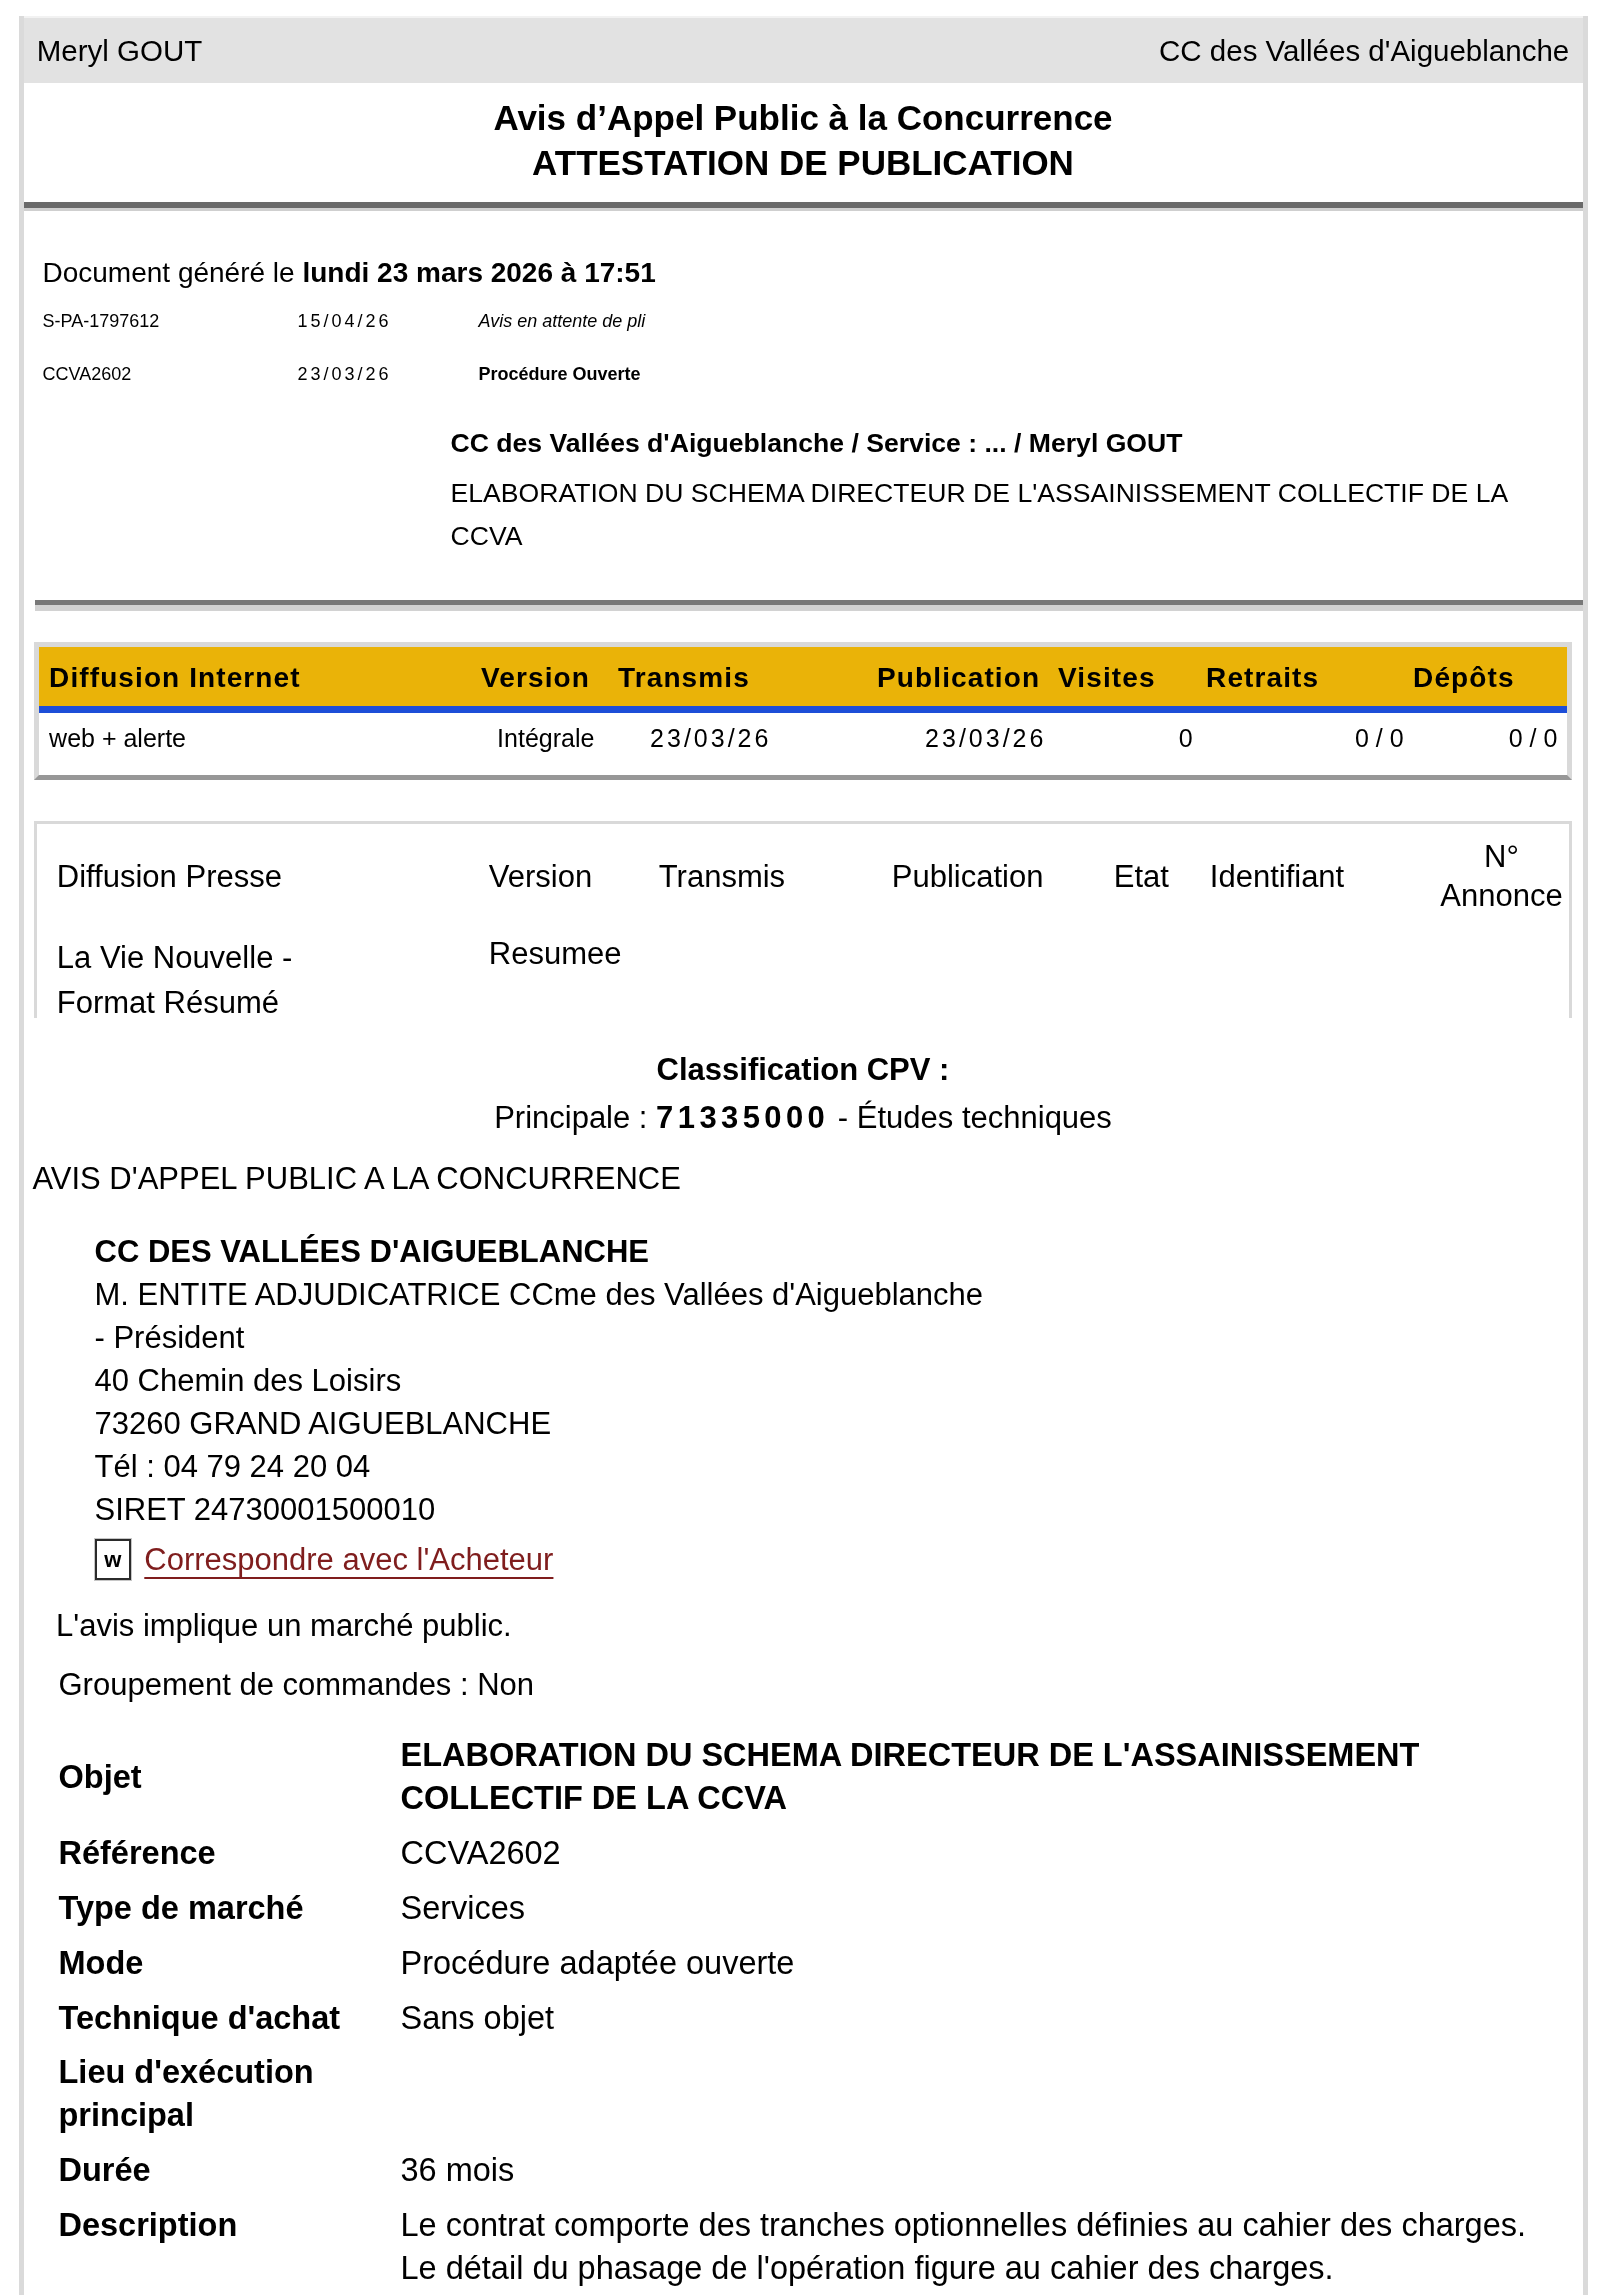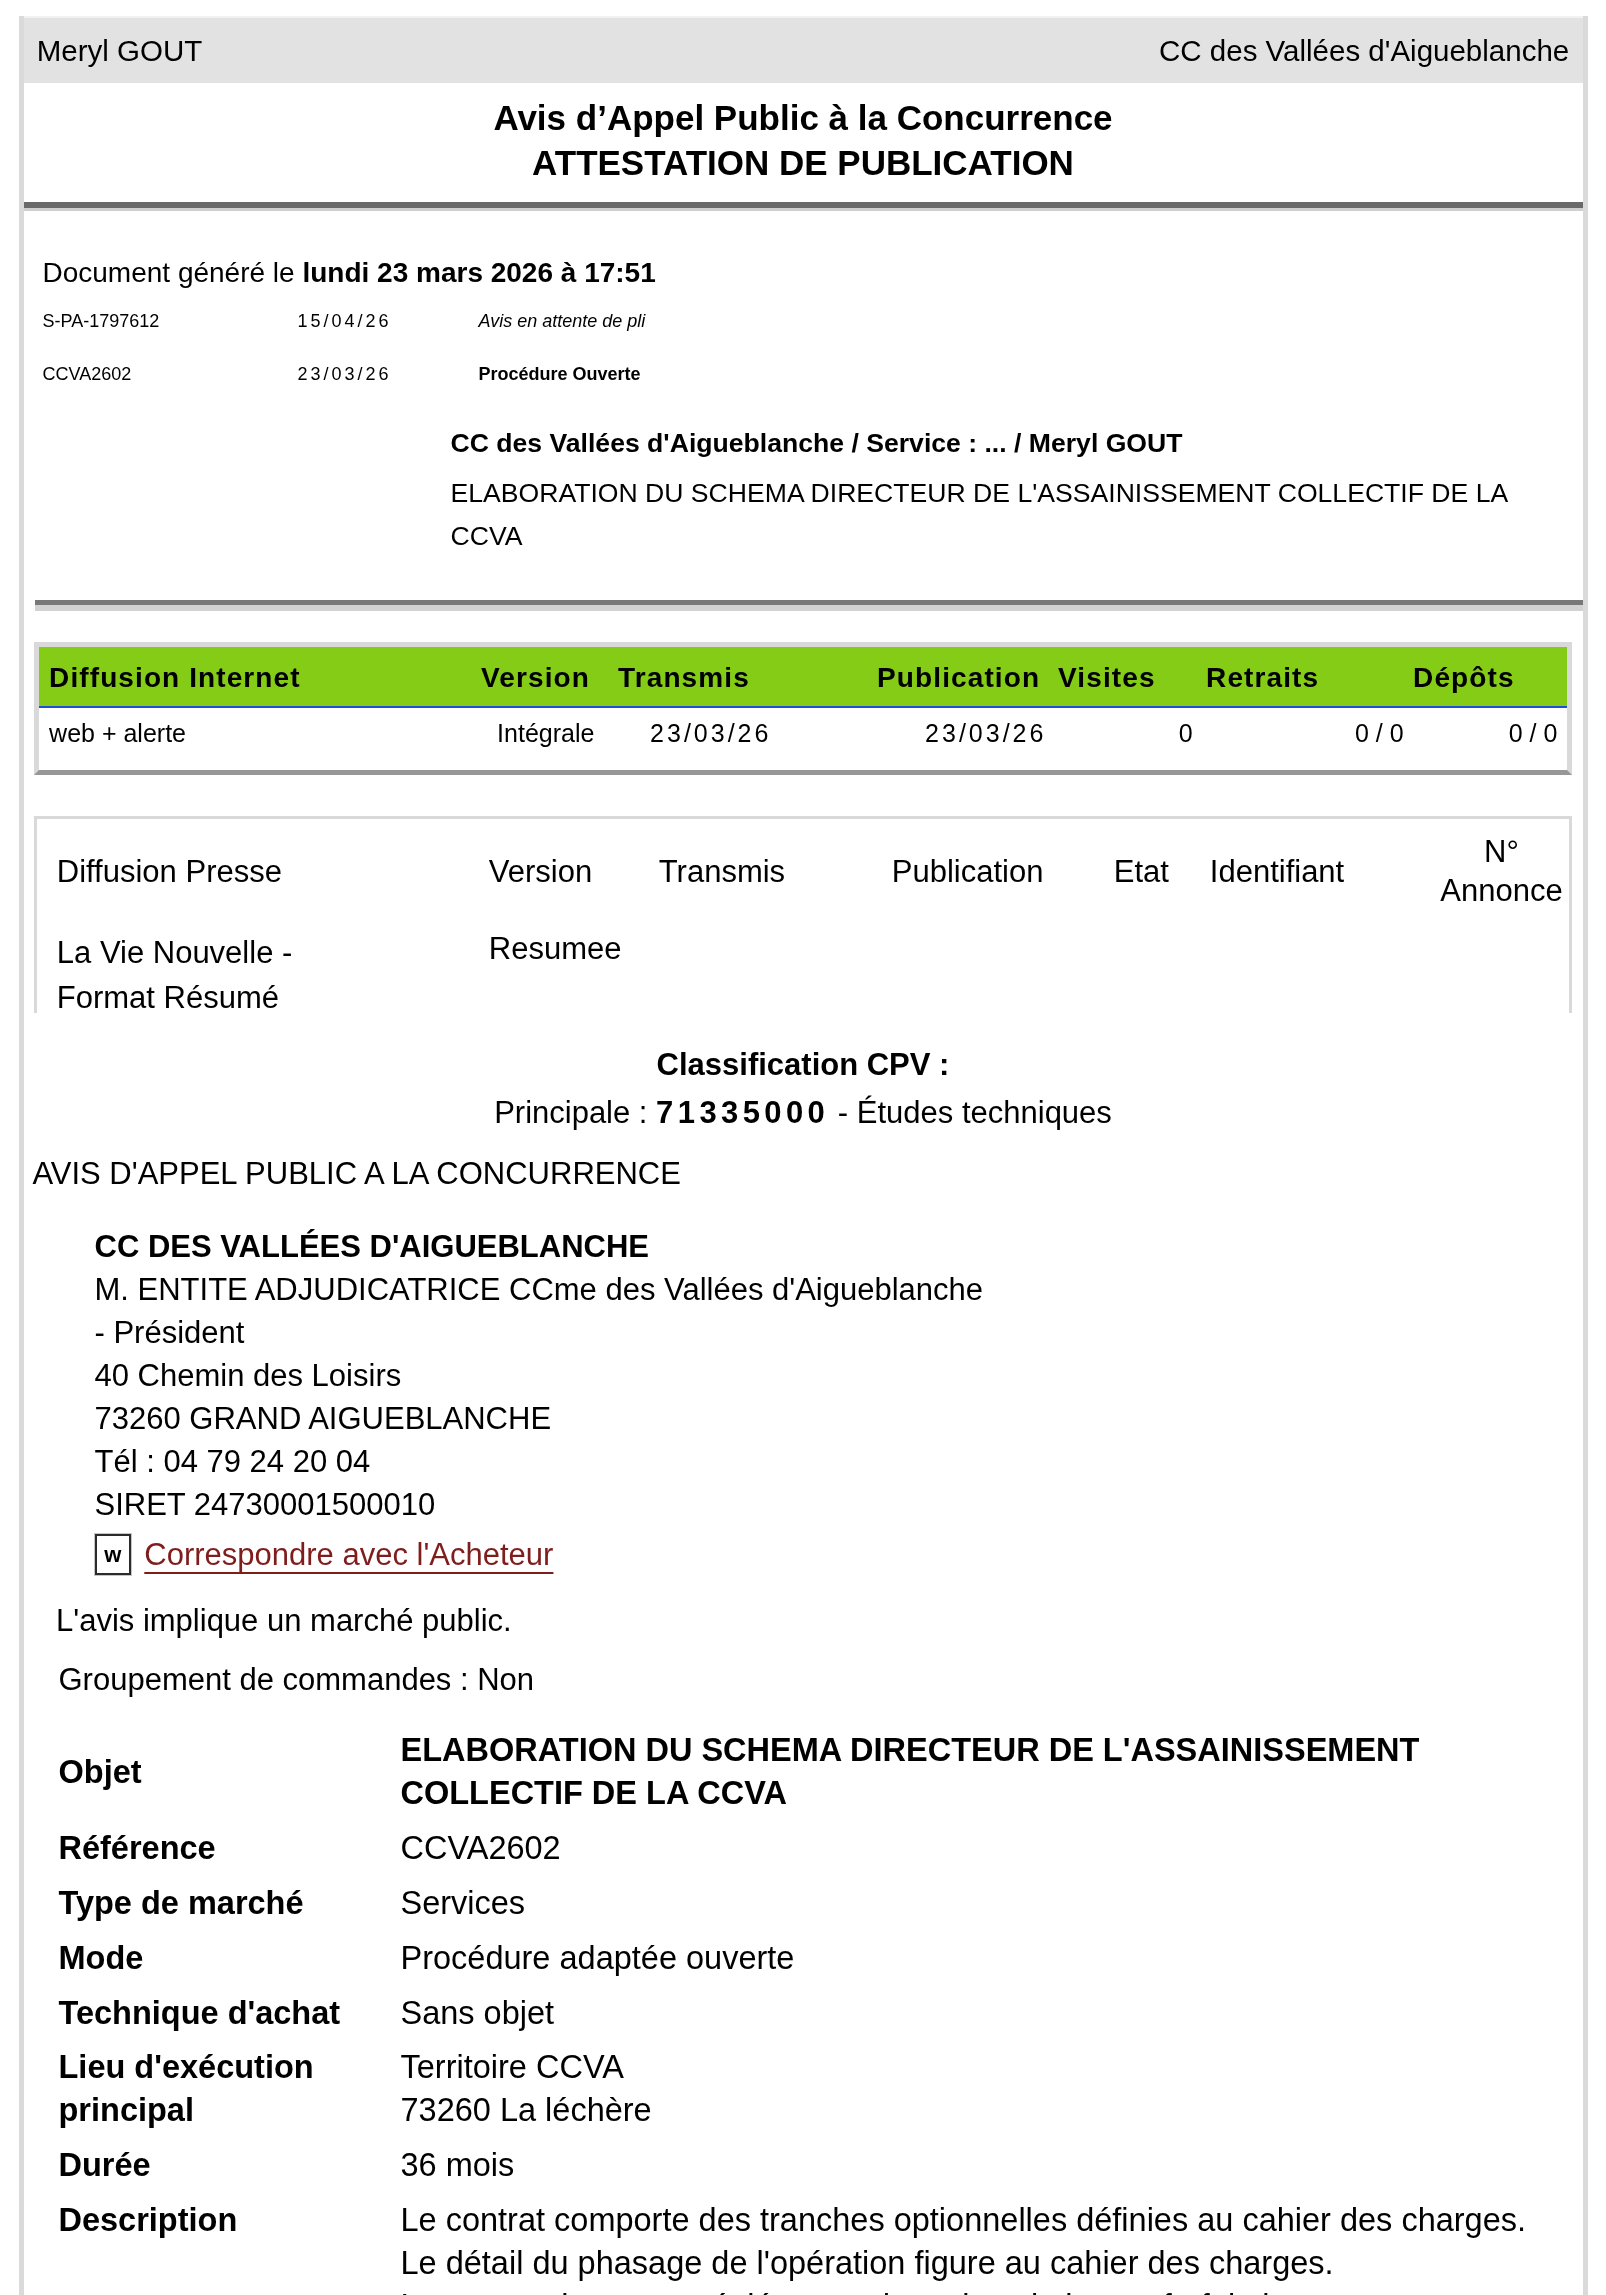--- a/index.html
+++ b/index.html
@@ -30,22 +30,22 @@
   .italic{font-style:italic;}
   .bold{font-weight:bold;}
   .ls4{letter-spacing:3px;}
   .notice{margin:37px 0 0 427px;width:1108px;font-size:26.6px;line-height:1.6;}
   .notice .path{font-weight:bold;margin-bottom:7.4px;}
   .groove{margin:43px 0 0 11.8px;height:11px;background:linear-gradient(180deg,#787878 0 47%,#d2d2d2 47% 100%);}
   
   .t1{margin:31px 10.3px 0;border:5.2px solid #d9d9d9;border-bottom-color:#979797;}
   .t1 .hrow{
     display:grid;grid-template-columns:432px 137px 259px 181px 148px 207px 1fr;
-    background:#84cc16;font-weight:bold;font-size:28px;letter-spacing:1.1px;
-    padding:14.8px 0 11.8px;border-bottom:2px solid #1d4ed8;
+    background:#eab308;font-weight:bold;font-size:28px;letter-spacing:1.1px;
+    padding:14.8px 0 11.8px;border-bottom:7px solid #1d4ed8;
   }
   .t1 .vrow{
     display:grid;grid-template-columns:432px 137px 259px 181px 148px 207px 1fr;
     font-size:25px;padding:11.8px 0 22px;gap:16px;
   }
   .t1 .cell{padding-left:10.3px;}
   .t1 .num{text-align:center;padding-left:0;}
   
   .t2{margin:41px 10.3px 0;border:3.7px solid #d9d9d9;border-bottom:none;height:194px;overflow:hidden;font-size:31px;}
   .t2 .hrow{
@@ -203,24 +203,20 @@
     <div class="drow">
       <div class="dlabel">Mode</div>
       <div class="dvalue">Procédure adaptée ouverte</div>
     </div>
     <div class="drow">
       <div class="dlabel">Technique d'achat</div>
       <div class="dvalue">Sans objet</div>
     </div>
     <div class="drow">
       <div class="dlabel">Lieu d'exécution principal</div>
-      <div class="dvalue">
-        <div>Territoire CCVA</div>
-        <div>73260 La léchère</div>
-      </div>
     </div>
     <div class="drow">
       <div class="dlabel">Durée</div>
       <div class="dvalue">36 mois</div>
     </div>
     <div class="drow top">
       <div class="dlabel">Description</div>
       <div class="dvalue narrow">
         <div>Le contrat comporte des tranches optionnelles définies au cahier des charges.</div>
         <div>Le détail du phasage de l'opération figure au cahier des charges.</div>

